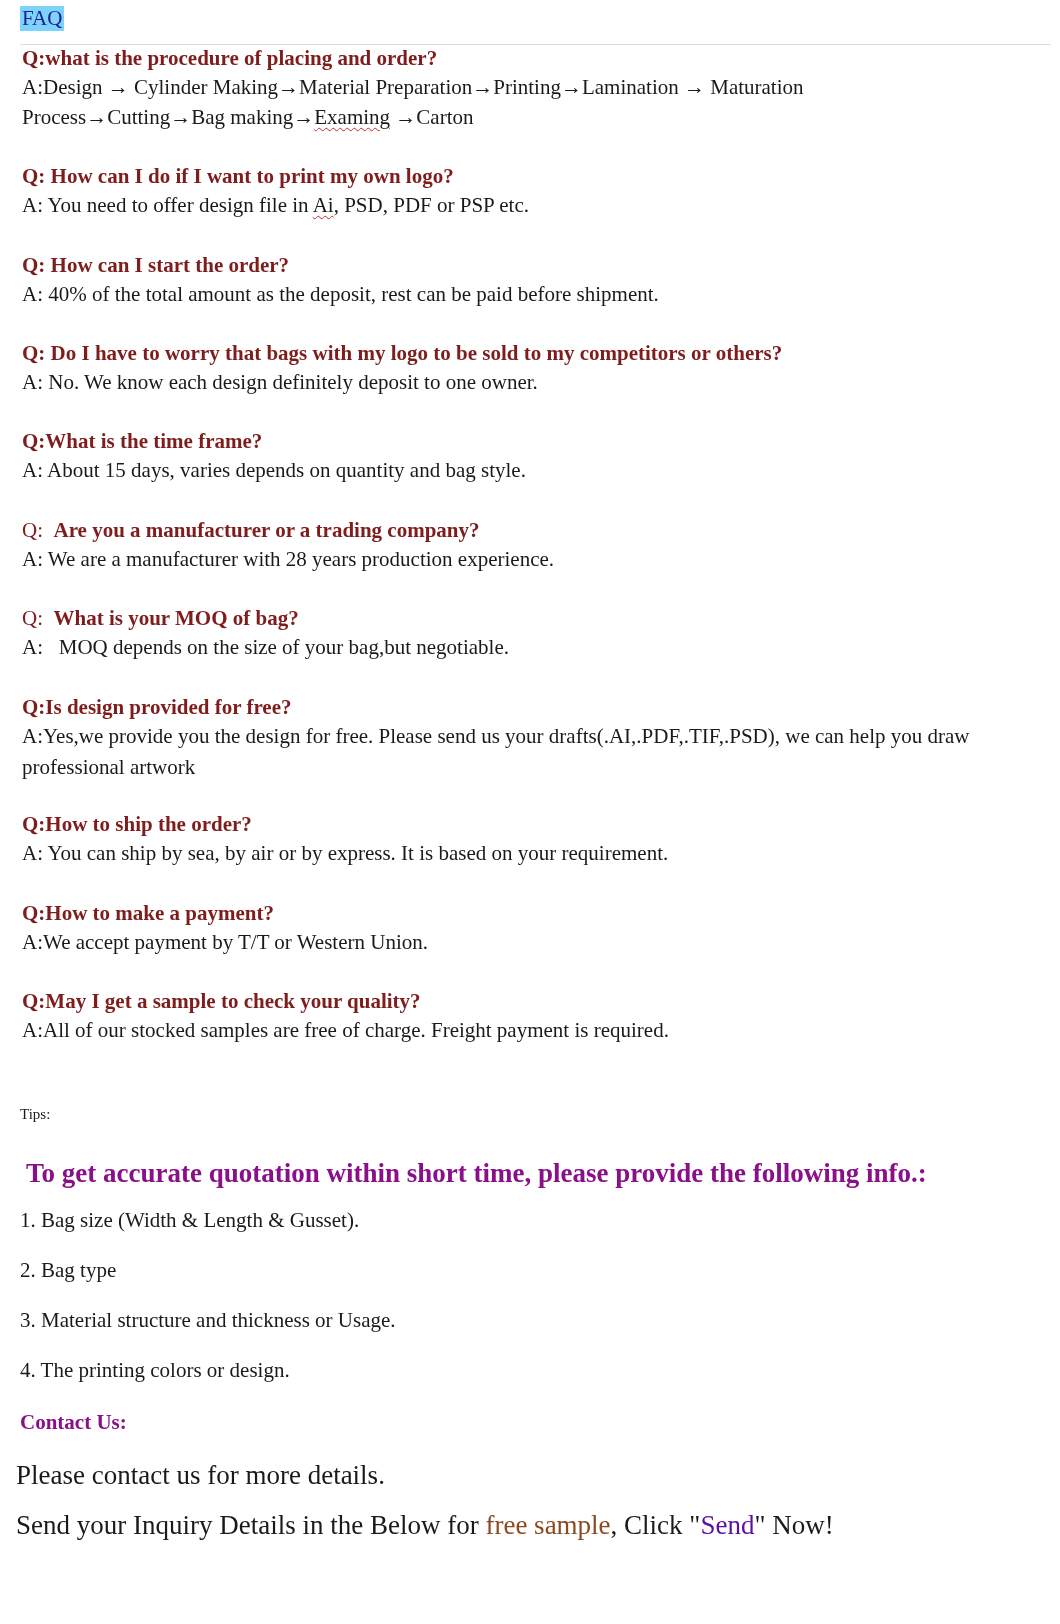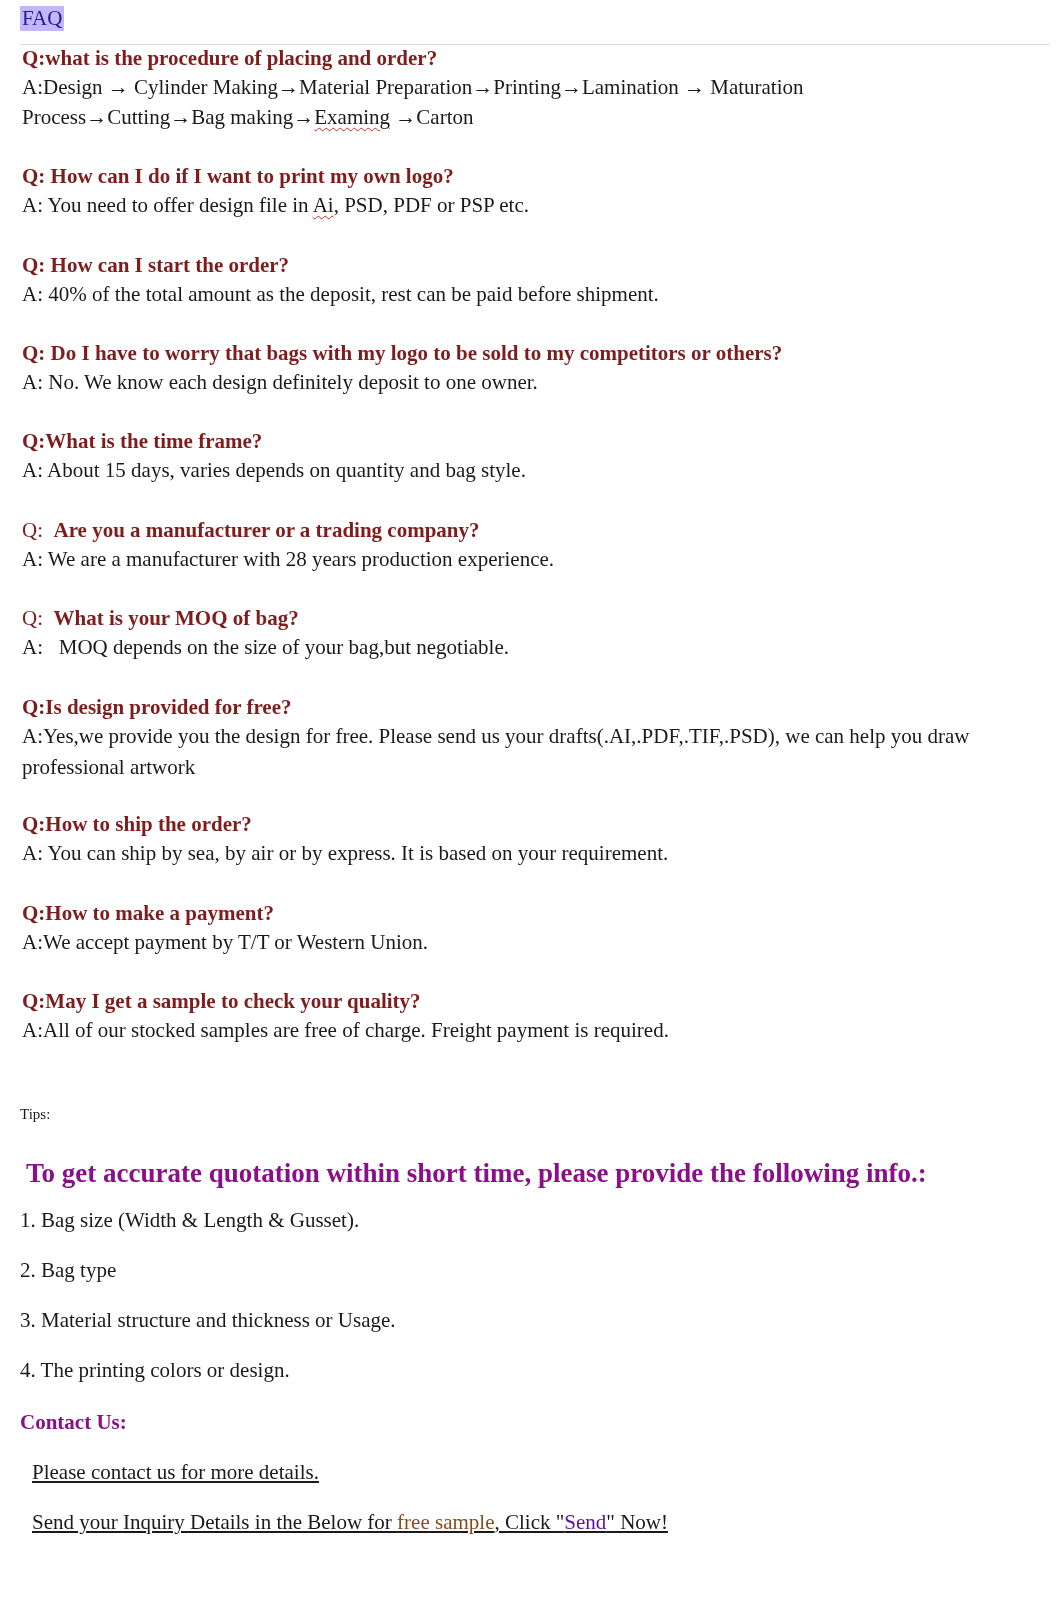--- a/index.html
+++ b/index.html
@@ -1,30 +1,30 @@
 <!DOCTYPE html>
 <html><head>
 <meta charset="utf-8">
 <style>
   html, body { margin: 0; padding: 0; background: #ffffff; }
   body { width: 1060px; height: 1624px; position: relative; overflow: hidden;
          font-family: "Liberation Serif", "DejaVu Serif", serif; color: #111; }
   .faq-title { position: absolute; left: 20px; top: 6px; font-size: 21px; color: #1e1e8a;
-               background: #c4b5fd; padding: 0 2px; font-family: Liberation Serif, serif; }
+               background: #7dd3fc; padding: 0 2px; font-family: Liberation Serif, serif; }
   .divider { position: absolute; left: 20px; top: 44px; width: 1030px; height: 1px; background: #dcdcdc; }
   .q { position: absolute; left: 22px; font-size: 21px; font-weight: bold; color: #7f1d1d; white-space: nowrap; }
   .q .qp { font-weight: normal; }
   .a { position: absolute; left: 22px; font-size: 21px; color: #1a1a1a; line-height: 31px; white-space: nowrap; }
   .a.wrap { white-space: normal; width: 1030px; }
   .squig { text-decoration: underline wavy #c03030; text-decoration-thickness: 1px; text-underline-offset: 3px; }
   .tips { position: absolute; left: 20px; top: 1148px; font-size: 15px; color: #1a1a1a; }
   .tips-head { position: absolute; left: 26px; top: 1200px; font-size: 27px; font-weight: bold; color: #8a108a; white-space: nowrap; }
   .list-item { position: absolute; left: 20px; font-size: 21px; color: #1a1a1a; white-space: nowrap; }
   .contact-head { position: absolute; left: 20px; top: 1462px; font-size: 21px; font-weight: bold; color: #8a108a; }
-  .contact-text { position: absolute; left: 32px; font-size: 21px; color: #1a1a1a; white-space: nowrap; text-decoration: underline; }
+  .contact-text { position: absolute; left: 16px; font-size: 27px; color: #1a1a1a; white-space: nowrap; }
   .free-sample { color: #8b4a20; }
   .send-link { color: #5a10a0; }
 </style>
 </head>
 <body>
 
 <div class="faq-title">FAQ</div>
 <div class="divider"></div>
 
 <div class="q" style="top:46px"><span>Q:</span><span>what is the procedure of placing and order?</span></div>

